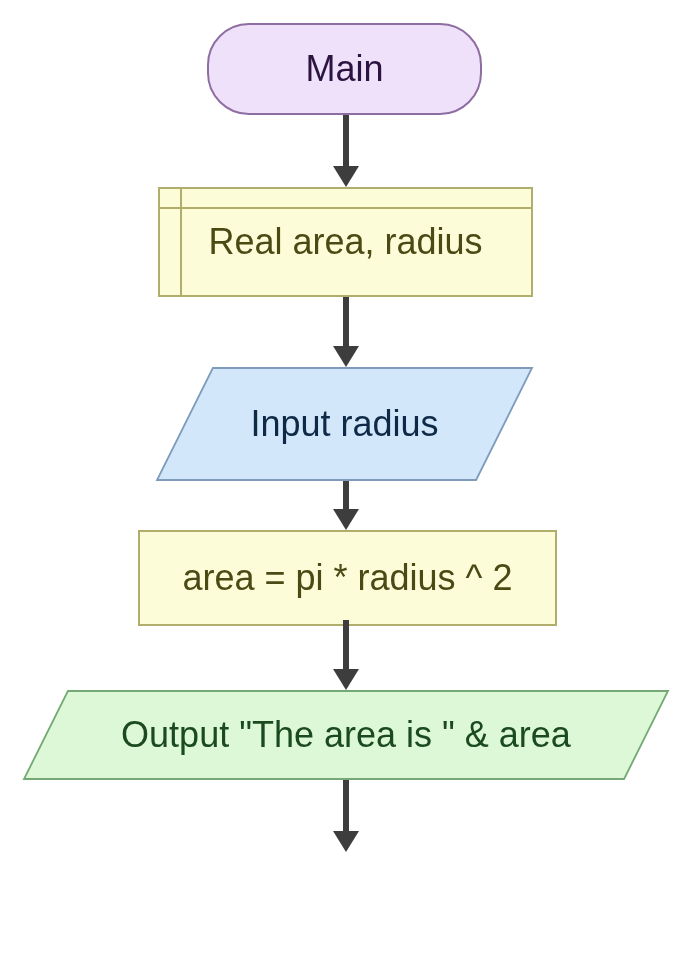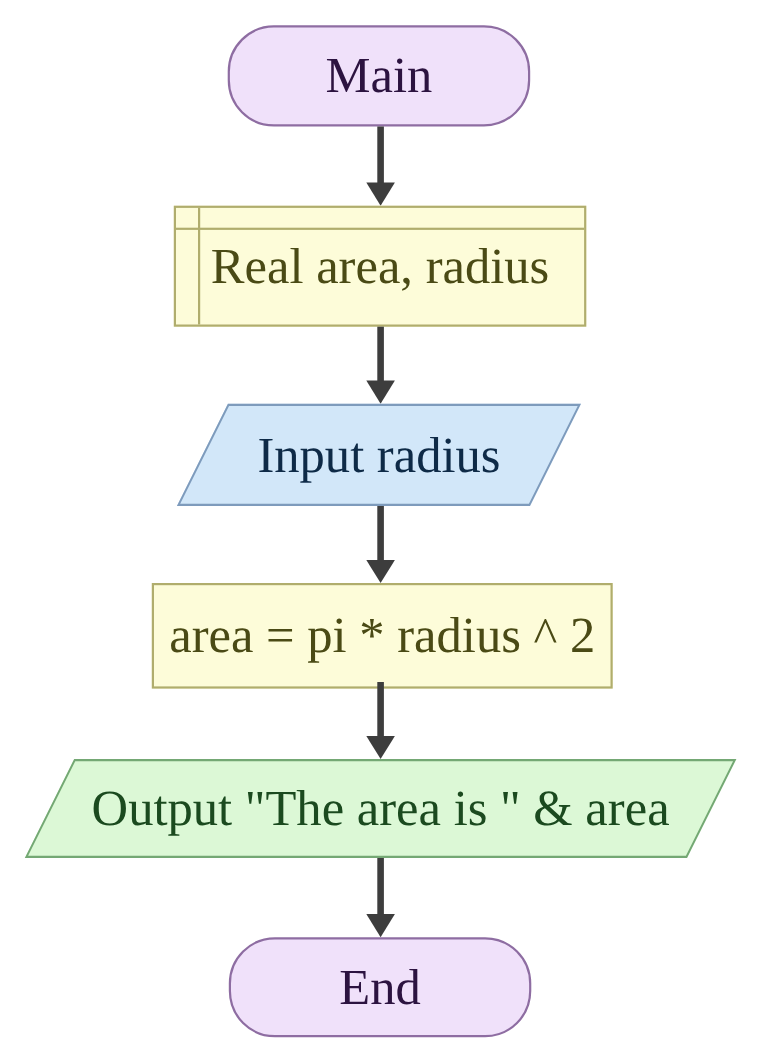--- a/index.html
+++ b/index.html
@@ -7,22 +7,22 @@
     --terminal-fill:#f0e1fa; --terminal-border:#8e6da2; --terminal-text:#2c1340;
     --declaration-fill:#fdfcd9; --declaration-border:#b0ad6d; --declaration-text:#4a4a15;
     --input-fill:#d2e7f9; --input-border:#7e9bbc; --input-text:#0e2a47;
     --output-fill:#dcf8d6; --output-border:#74a874; --output-text:#1b4a1f;
     --arrow:#3d3d3d;
   }
   html,body{margin:0;padding:0;background:var(--canvas-bg);}
   .canvas{
     position:relative; width:691px; height:967px; overflow:hidden;
     background:var(--canvas-bg);
-    font-family:Liberation Serif, serif;
-    font-size:46px; line-height:1;
+    font-family:Liberation Sans, sans-serif;
+    font-size:36px; line-height:1;
   }
   .node{position:absolute; display:flex; align-items:center; justify-content:center; box-sizing:border-box;}
   .label{position:relative; z-index:2; white-space:nowrap;}
 
   
   .terminal{
     background:var(--terminal-fill);
     border:2.5px solid var(--terminal-border);
     border-radius:42px;
     color:var(--terminal-text);
@@ -48,21 +48,21 @@
     color:var(--declaration-text);
   }
 
   
   .para{background:transparent; border:none;}
   .para .bg{
     position:absolute; inset:0; z-index:1;
     transform:skewX(-26.5deg);
     box-sizing:border-box;
   }
-  .n-input{left:184px; top:367px; width:321px; height:93px; color:var(--input-text);}
+  .n-input{left:184px; top:367px; width:321px; height:114px; color:var(--input-text);}
   .n-input .bg{background:var(--input-fill); border:2px solid var(--input-border);}
   .n-output{left:45px; top:690px; width:602px; height:90px; color:var(--output-text);}
   .n-output .bg{background:var(--output-fill); border:2px solid var(--output-border);}
 
   
   .arrow{position:absolute; left:333px; width:26px;}
   .arrow .stem{position:absolute; left:10px; top:0; width:6px; background:var(--arrow);}
   .arrow .head{
     position:absolute; left:0; bottom:0; width:0; height:0;
     border-left:13px solid transparent; border-right:13px solid transparent;
@@ -121,17 +121,14 @@
   <div class="node para n-output">
     <div class="bg"></div>
     <span class="label">Output "The area is " &amp; area</span>
   </div>
 
   <div class="arrow a5">
     <div class="stem"></div>
     <div class="head"></div>
   </div>
 
-  <div class="node terminal n-end">
-    <span class="label">End</span>
-  </div>
 
 </div>
 
 </body></html>

